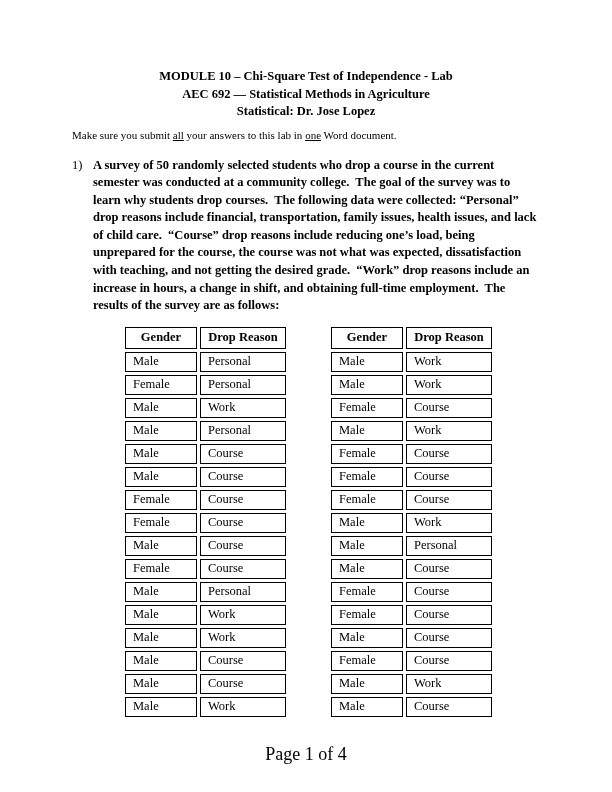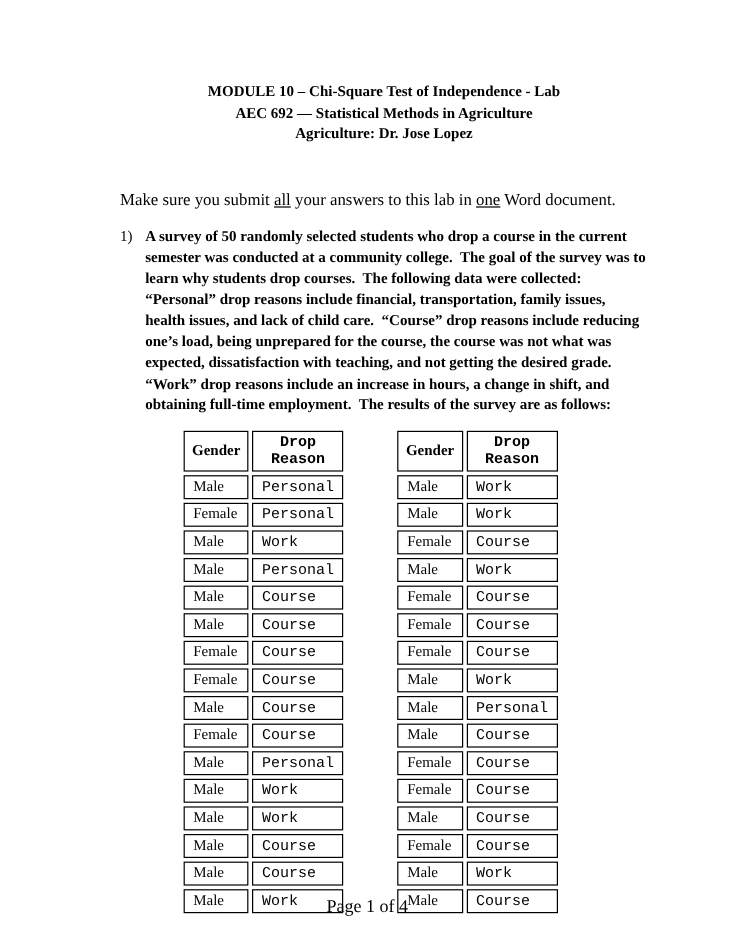--- a/index.html
+++ b/index.html
@@ -6,32 +6,32 @@
   html, body { background: #ffffff; }
   body {
     width: 612px; height: 792px;
     font-family: "Liberation Serif", serif;
     color: #000;
     position: relative;
     overflow: hidden;
   }
   .page {
     width: 612px; height: 792px;
-    padding: 68px 72px 0 100px;
+    padding: 68px 72px 0 72px;
     position: relative;
   }
   .title-block {
     text-align: center;
     font-weight: bold;
     font-size: 12.5px;
     line-height: 17.5px;
   }
   .instructions {
-    margin-top: 38px;
-    font-size: 14px;
+    margin-top: 6px;
+    font-size: 11px;
     line-height: 17px;
   }
   .instructions .u { text-decoration: underline; }
   .question {
     display: flex;
     margin-top: 13px;
     font-size: 12.5px;
     line-height: 17.6px;
   }
   .q-num { width: 21px; flex-shrink: 0; }
@@ -57,39 +57,39 @@
     text-align: center;
     height: 22px;
     padding: 2px 6px;
   }
   table.data-table td {
     text-align: left;
     height: 20px;
     padding: 1px 7px;
     vertical-align: middle;
   }
-  .col-gender { width: 54px; }
-  .col-reason { width: 72px; font-family: Liberation Mono, monospace; }
+  .col-gender { width: 72px; }
+  .col-reason { width: 86px; }
   .footer {
     position: absolute;
     left: 0; right: 0;
     bottom: 27px;
     text-align: center;
-    font-size: 15px;
+    font-size: 18px;
   }
 </style>
 </head>
 <body>
 
 <div class="page">
 
   <div class="title-block">
     <div>MODULE 10 – Chi-Square Test of Independence - Lab</div>
     <div>AEC 692 — Statistical Methods in Agriculture</div>
-    <div>Agriculture: Dr. Jose Lopez</div>
+    <div>Statistical: Dr. Jose Lopez</div>
   </div>
 
   <p class="instructions"><span>Make sure you submit </span><span class="u">all</span><span> your answers to this lab in </span><span class="u">one</span><span> Word document.</span></p>
 
   <div class="question">
     <span class="q-num">1)</span>
     <div class="q-text">A survey of 50 randomly selected students who drop a course in the current semester was conducted at a community college.  The goal of the survey was to learn why students drop courses.  The following data were collected: “Personal” drop reasons include financial, transportation, family issues, health issues, and lack of child care.  “Course” drop reasons include reducing one’s load, being unprepared for the course, the course was not what was expected, dissatisfaction with teaching, and not getting the desired grade.  “Work” drop reasons include an increase in hours, a change in shift, and obtaining full-time employment.  The results of the survey are as follows:</div>
   </div>
 
   <div class="tables-row">

